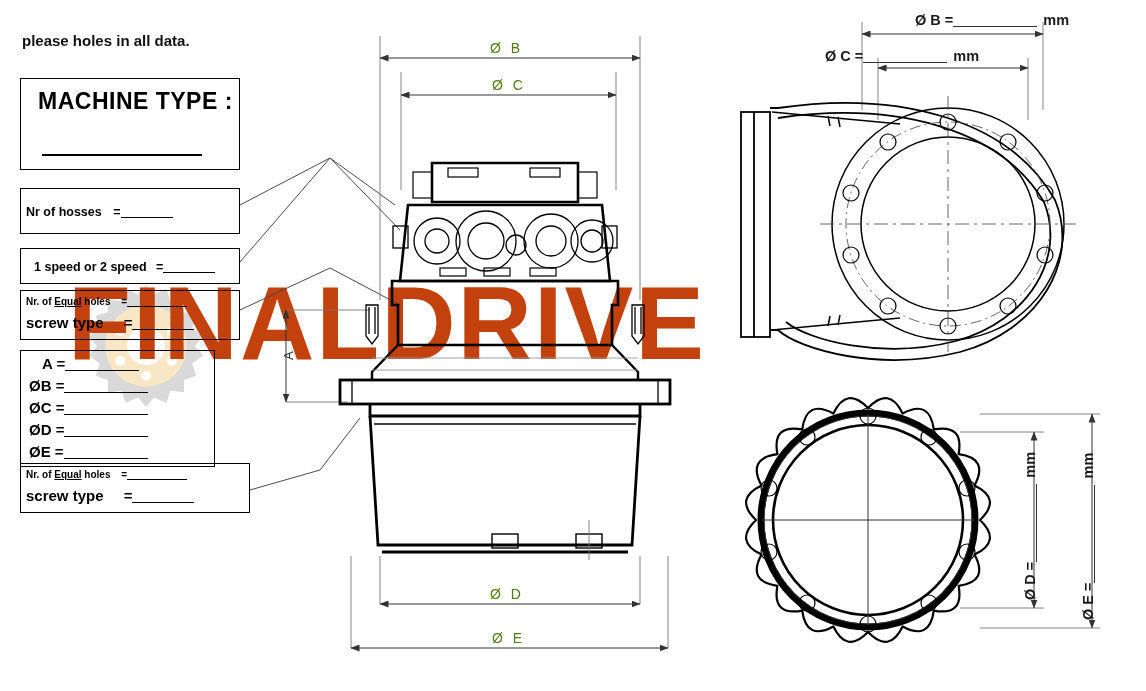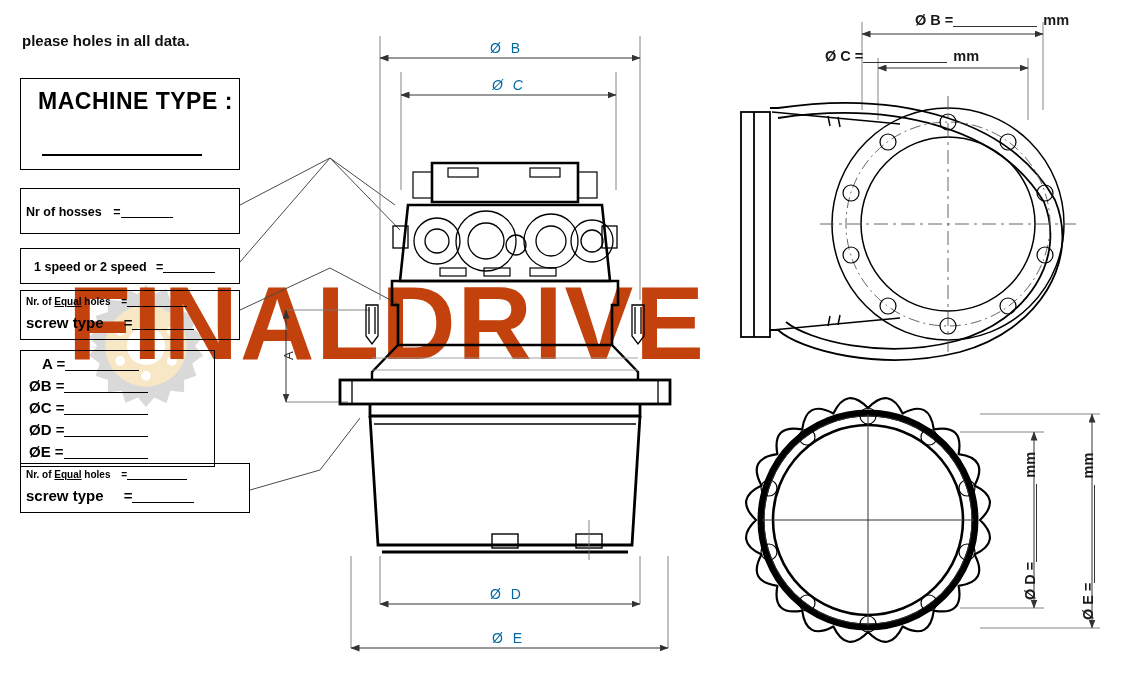--- a/index.html
+++ b/index.html
@@ -134,21 +134,21 @@
     white-space:nowrap;
     color:#1a1a1a;
     transform-origin:0 0;
     transform:rotate(-90deg);
   }
   .vcap .blank{ border-bottom:1.4px solid #333; }
 
   .dimtxt{
     position:absolute;
     font-size:14px;
-    color:#0369a1;
+    color:#4d7c0f;
     letter-spacing:3px;
     white-space:nowrap;
   }
   .vdimtxt{
     position:absolute;
     font-size:13px;
     color:#2a2a2a;
     white-space:nowrap;
     transform-origin:0 0;
     transform:rotate(-90deg);
@@ -449,21 +449,21 @@
     <div class="flabel fsmall" style="left:26px; top:469px;">
       <span>Nr. of </span><span style="text-decoration:underline;">Equal</span><span> holes</span>
       <span style="margin-left:8px;">=</span><span class="blank" style="width:60px;"></span>
     </div>
     <div class="flabel fbig" style="left:26px; top:487px;">
       <span>screw type</span>
       <span style="margin-left:16px;">=</span><span class="blank" style="width:62px;"></span>
     </div>
 
     <div class="dimtxt" style="left:490px; top:40px;">Ø B</div>
-    <div class="dimtxt" style="left:492px; top:77px;font-style:italic;">Ø C</div>
+    <div class="dimtxt" style="left:492px; top:77px;">Ø C</div>
     <div class="vdimtxt" style="left:281px; top:360px;">A</div>
     <div class="dimtxt" style="left:490px; top:586px;">Ø D</div>
     <div class="dimtxt" style="left:492px; top:630px;">Ø E</div>
 
     <div class="cap" style="left:915px; top:12px;">
       <span>Ø B =</span><span class="blank" style="width:84px;"></span><span style="margin-left:6px;">mm</span>
     </div>
     <div class="cap" style="left:825px; top:48px;text-align:center;">
       <span>Ø C =</span><span class="blank" style="width:84px;"></span><span style="margin-left:6px;">mm</span>
     </div>

